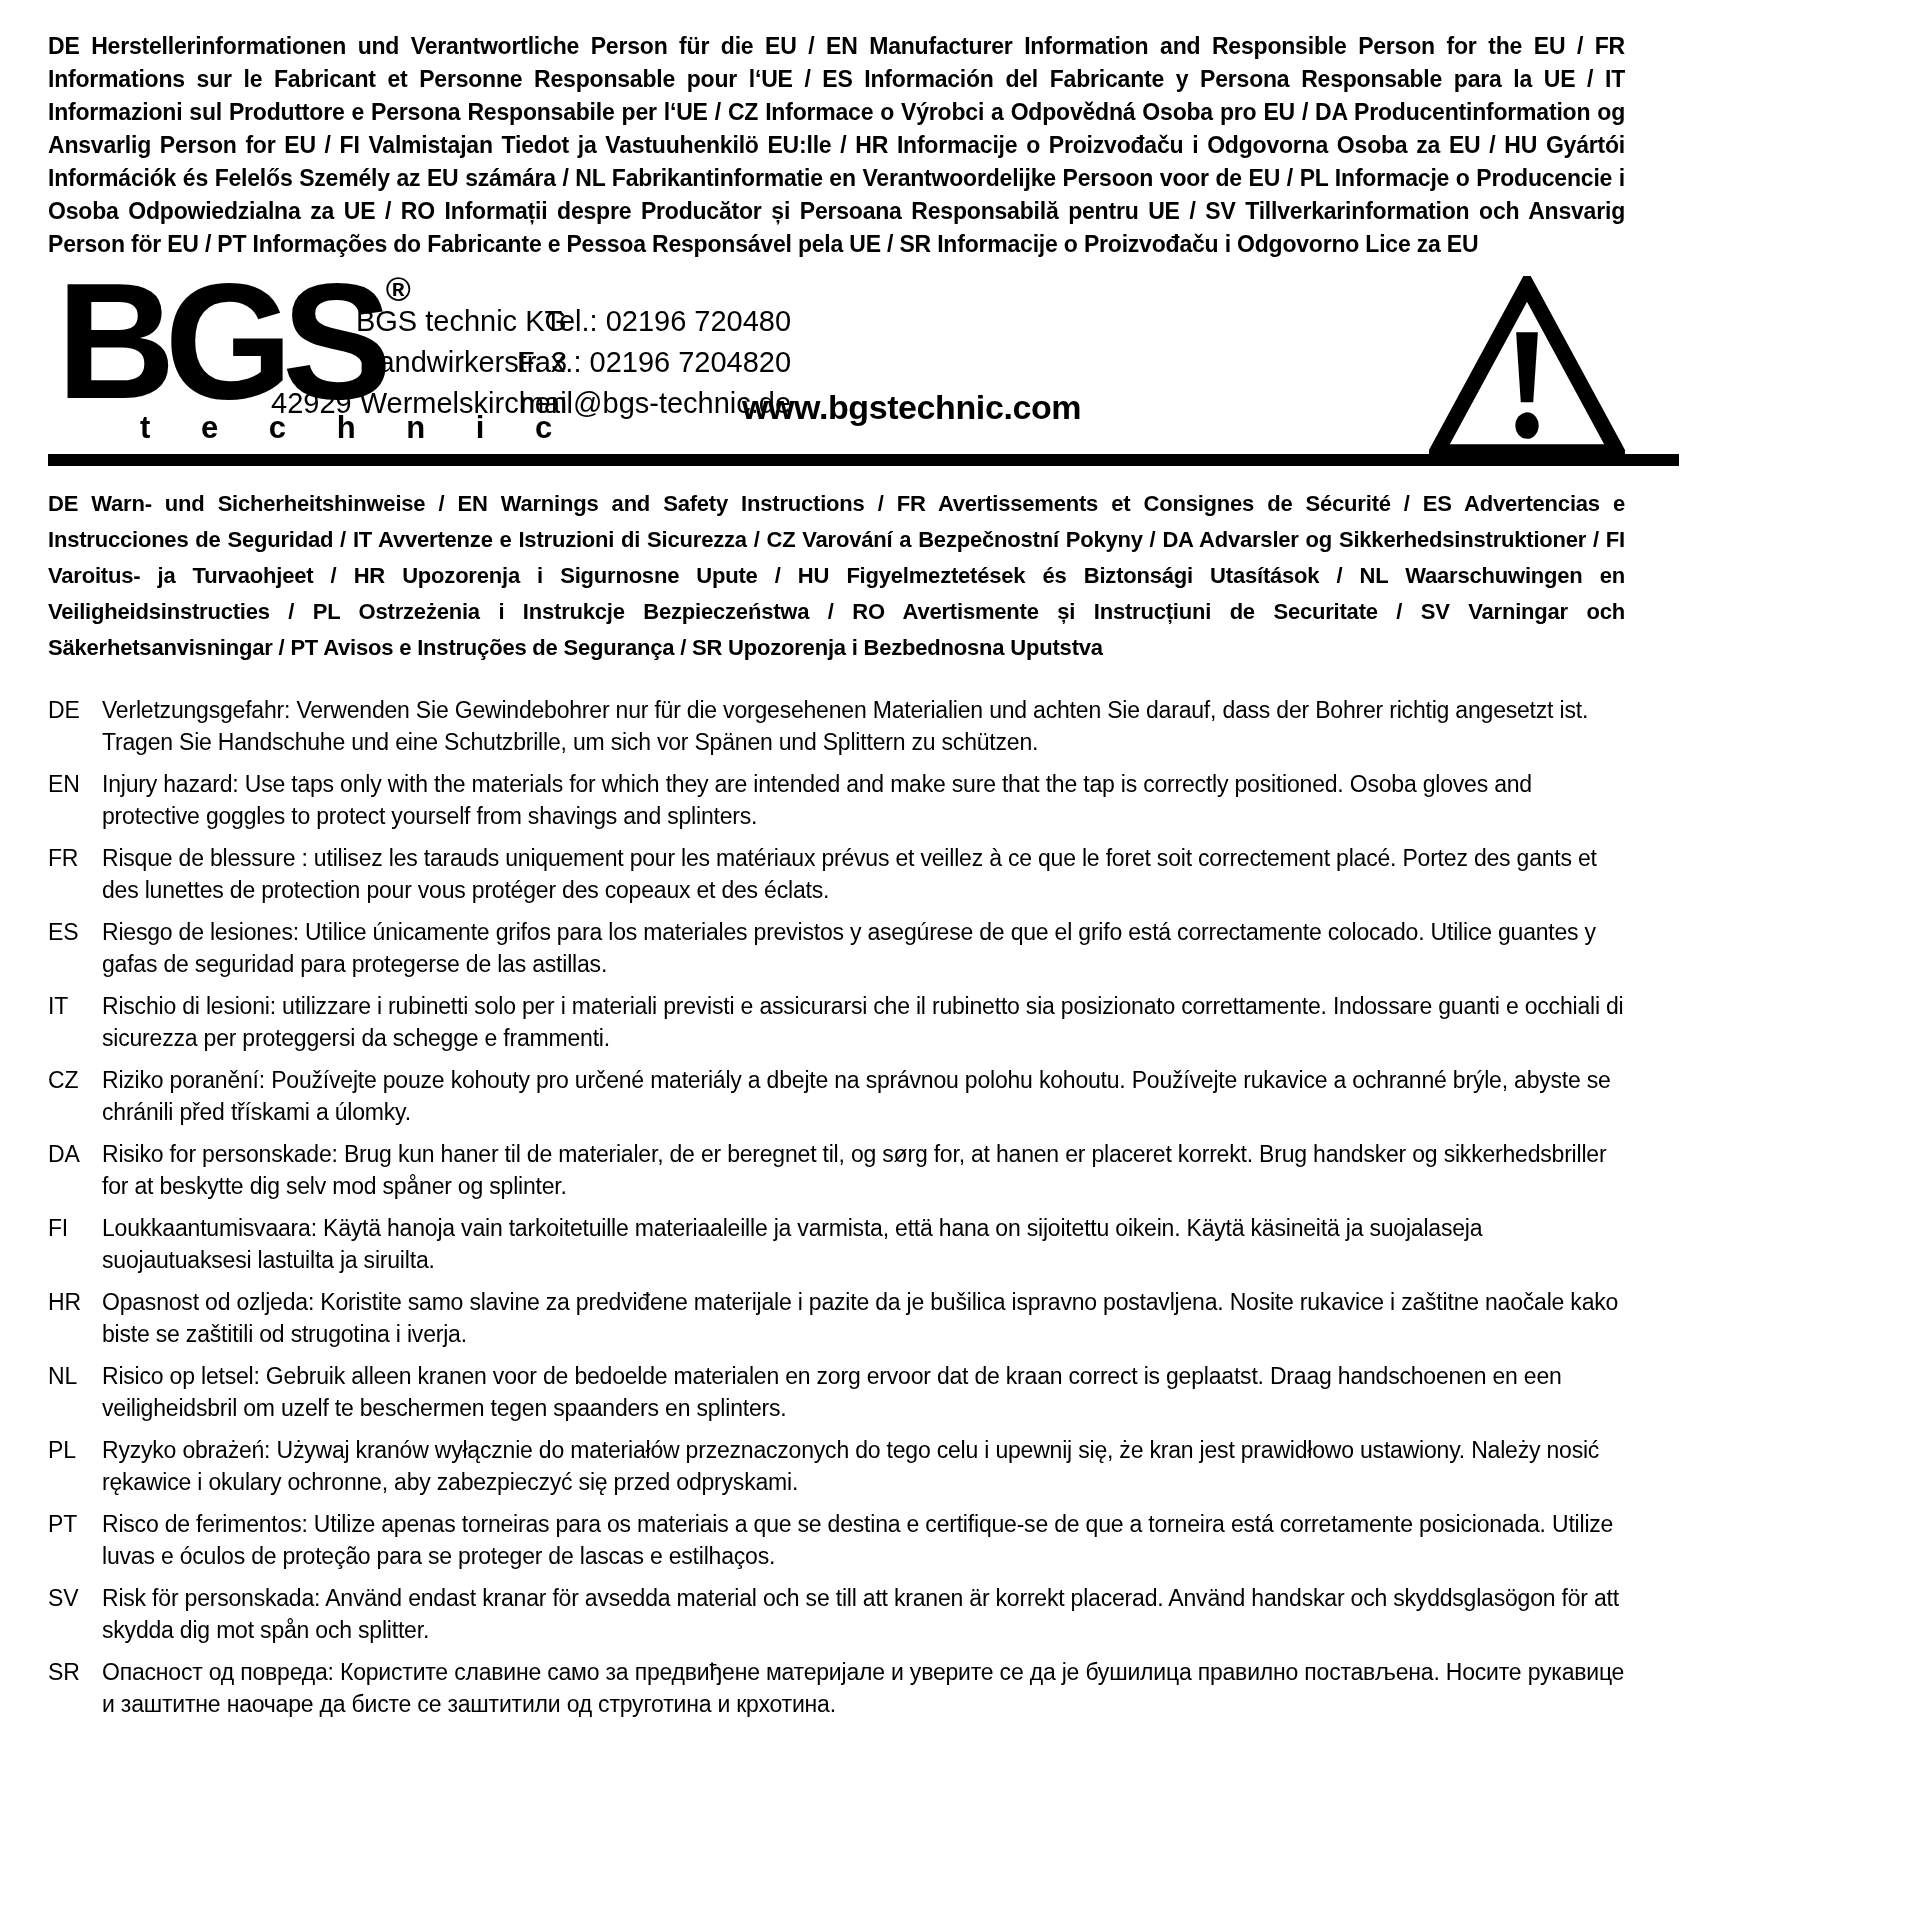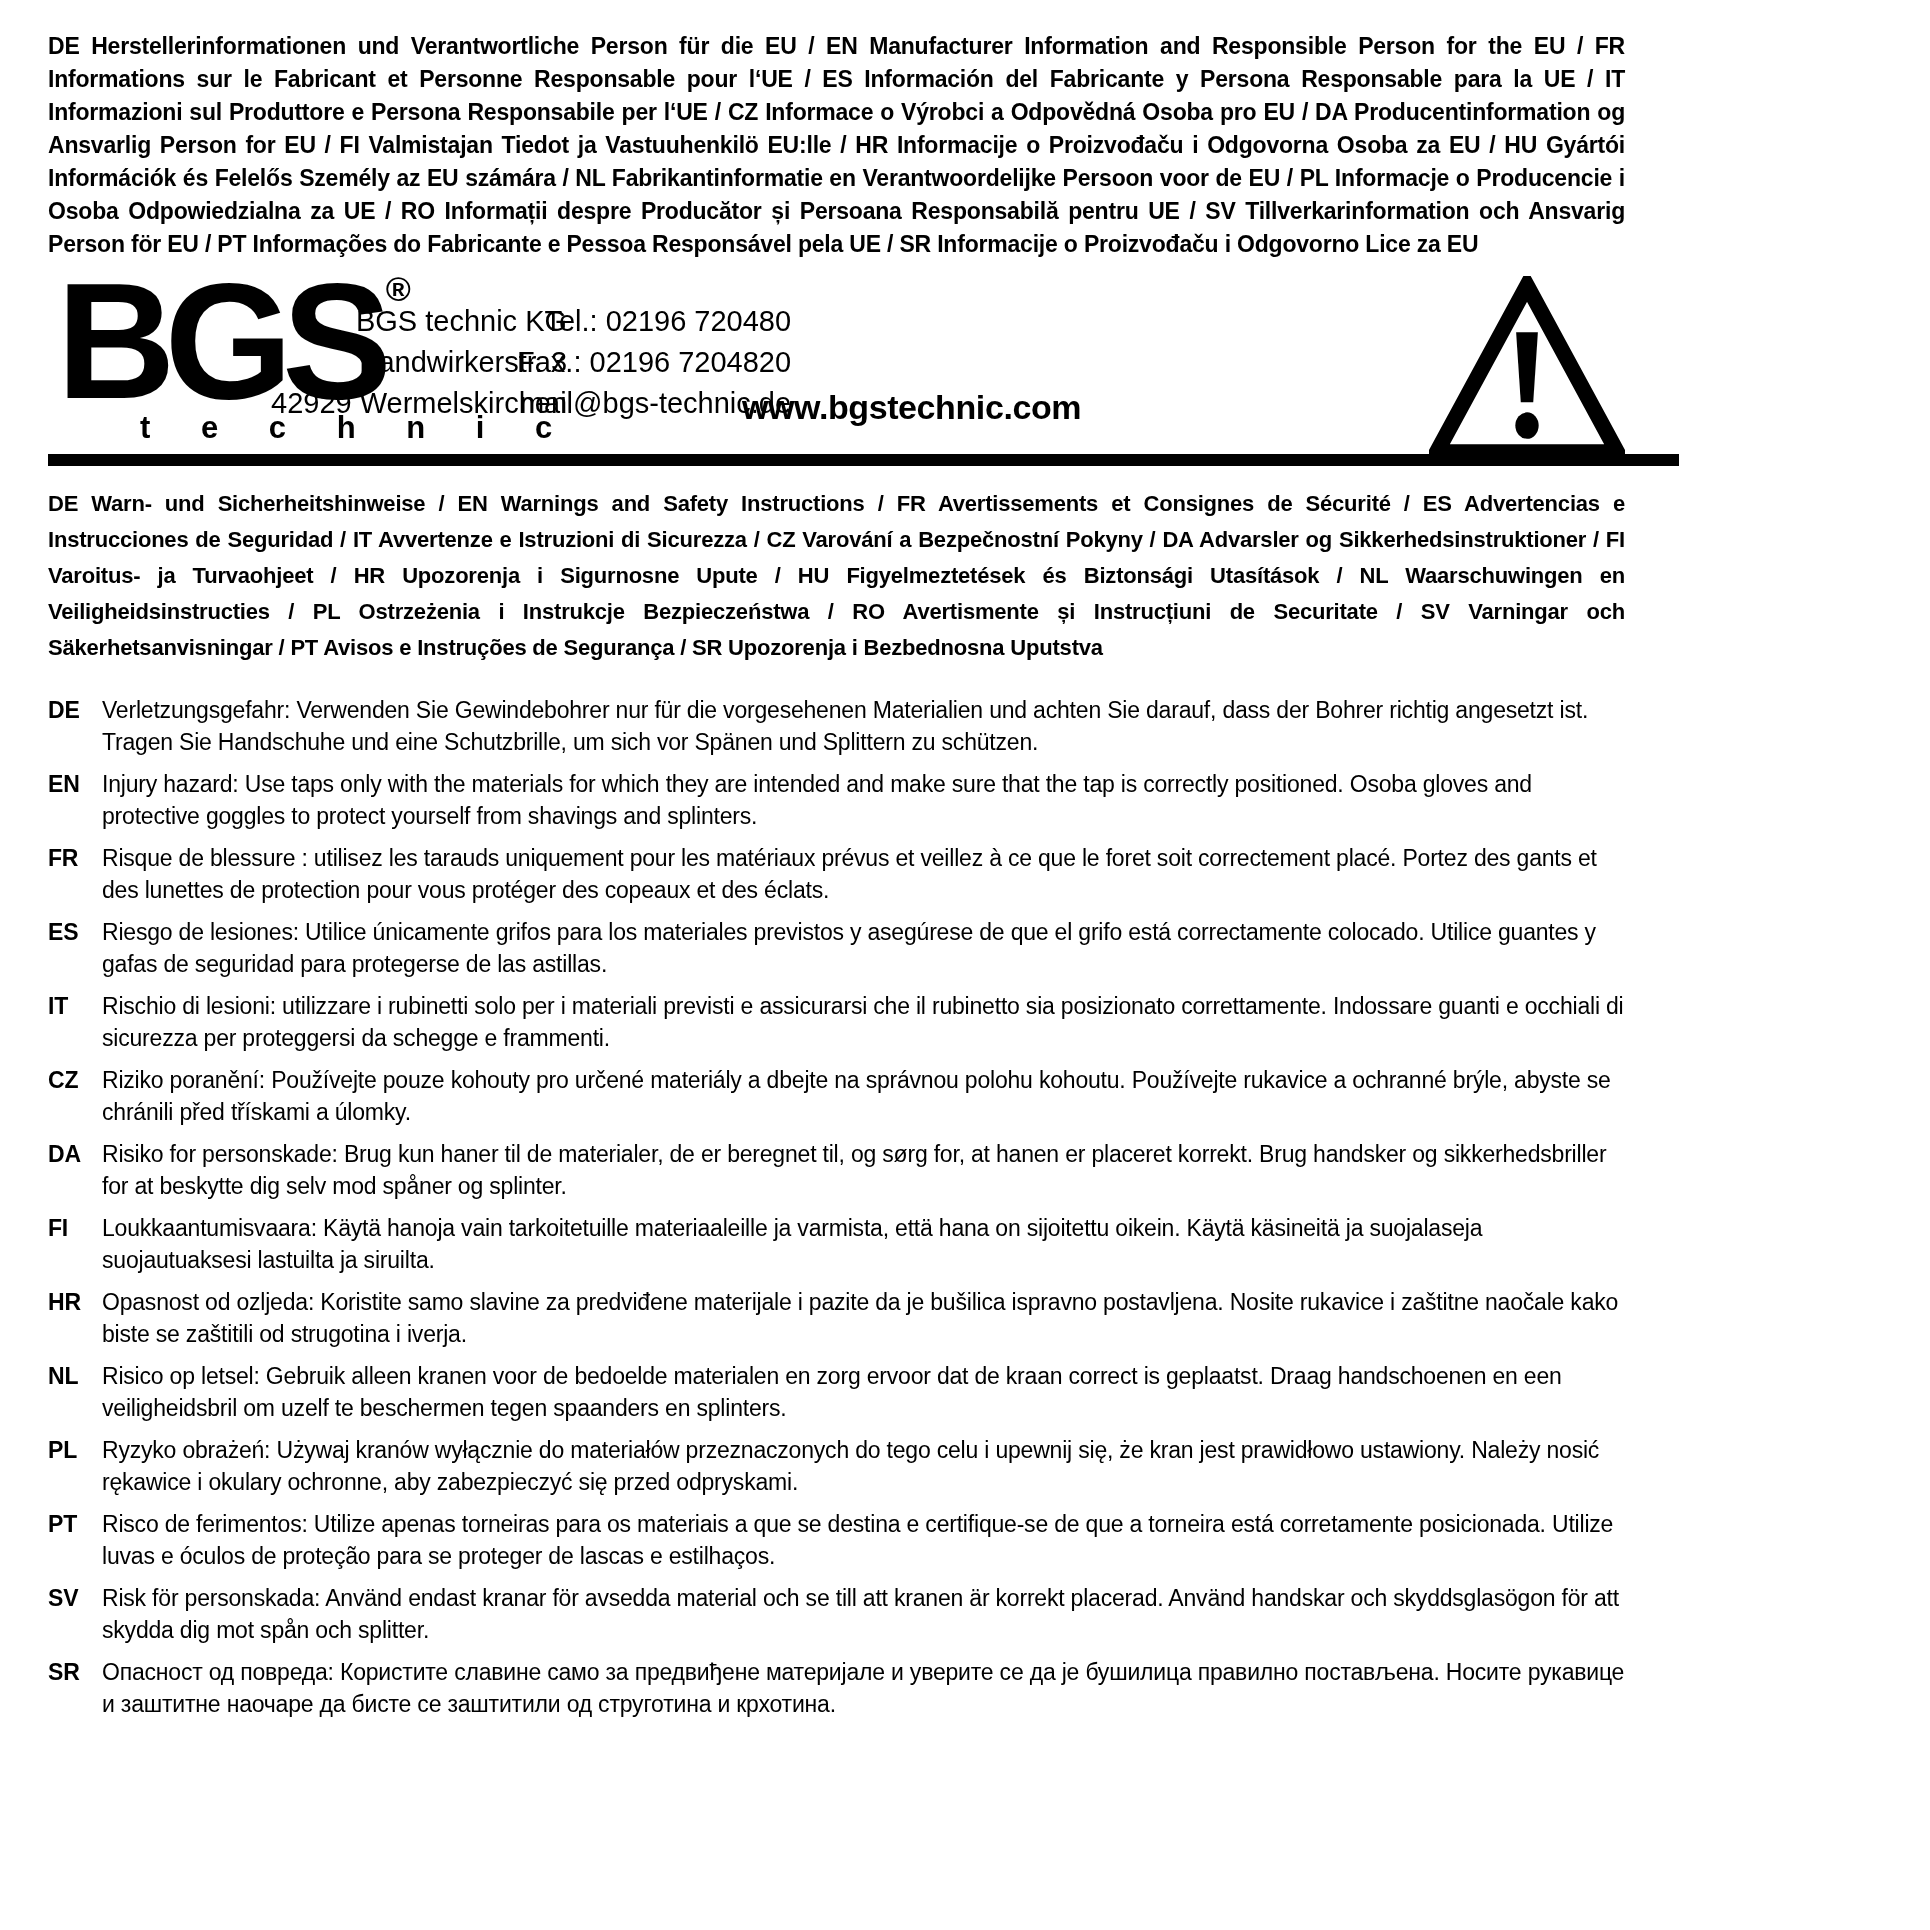--- a/index.html
+++ b/index.html
@@ -78,21 +78,21 @@
 
   
   .safety-list { margin-top: 28px; }
   .safety-item {
     display: flex;
     margin-bottom: 10px;
     font-size: 23px;
     line-height: 32px;
     letter-spacing: -0.2px;
   }
-  .safety-item .code { flex: 0 0 54px; width: 54px; font-weight: bold; }
+  .safety-item .code { flex: 0 0 54px; width: 54px; font-weight: normal; }
   .safety-item .text { flex: 1; text-align: left; }
 </style>
 </head>
 <body>
 
 <div class="page">
 
   <p class="manufacturer-header">DE Herstellerinformationen und Verantwortliche Person für die EU  /  EN Manufacturer Information and Responsible Person for the EU  /  FR Informations sur le Fabricant et Personne Responsable pour l‘UE  /  ES Información del Fabricante y Persona Responsable para la UE  /  IT Informazioni sul Produttore e Persona Responsabile per l‘UE  /  CZ Informace o Výrobci a Odpovědná Osoba pro EU  /  DA Producentinformation og Ansvarlig Person for EU  /  FI Valmistajan Tiedot ja Vastuuhenkilö EU:lle  /  HR Informacije o Proizvođaču i Odgovorna Osoba za EU  /  HU Gyártói Információk és Felelős Személy az EU számára  /  NL Fabrikantinformatie en Verantwoordelijke Persoon voor de EU  /  PL Informacje o Producencie i Osoba Odpowiedzialna za UE  /  RO Informații despre Producător și Persoana Responsabilă pentru UE  /  SV Tillverkarinformation och Ansvarig Person för EU  /  PT Informações do Fabricante e Pessoa Responsável pela UE  /  SR Informacije o Proizvođaču i Odgovorno Lice za EU</p>
 
   <div class="brand-row">

